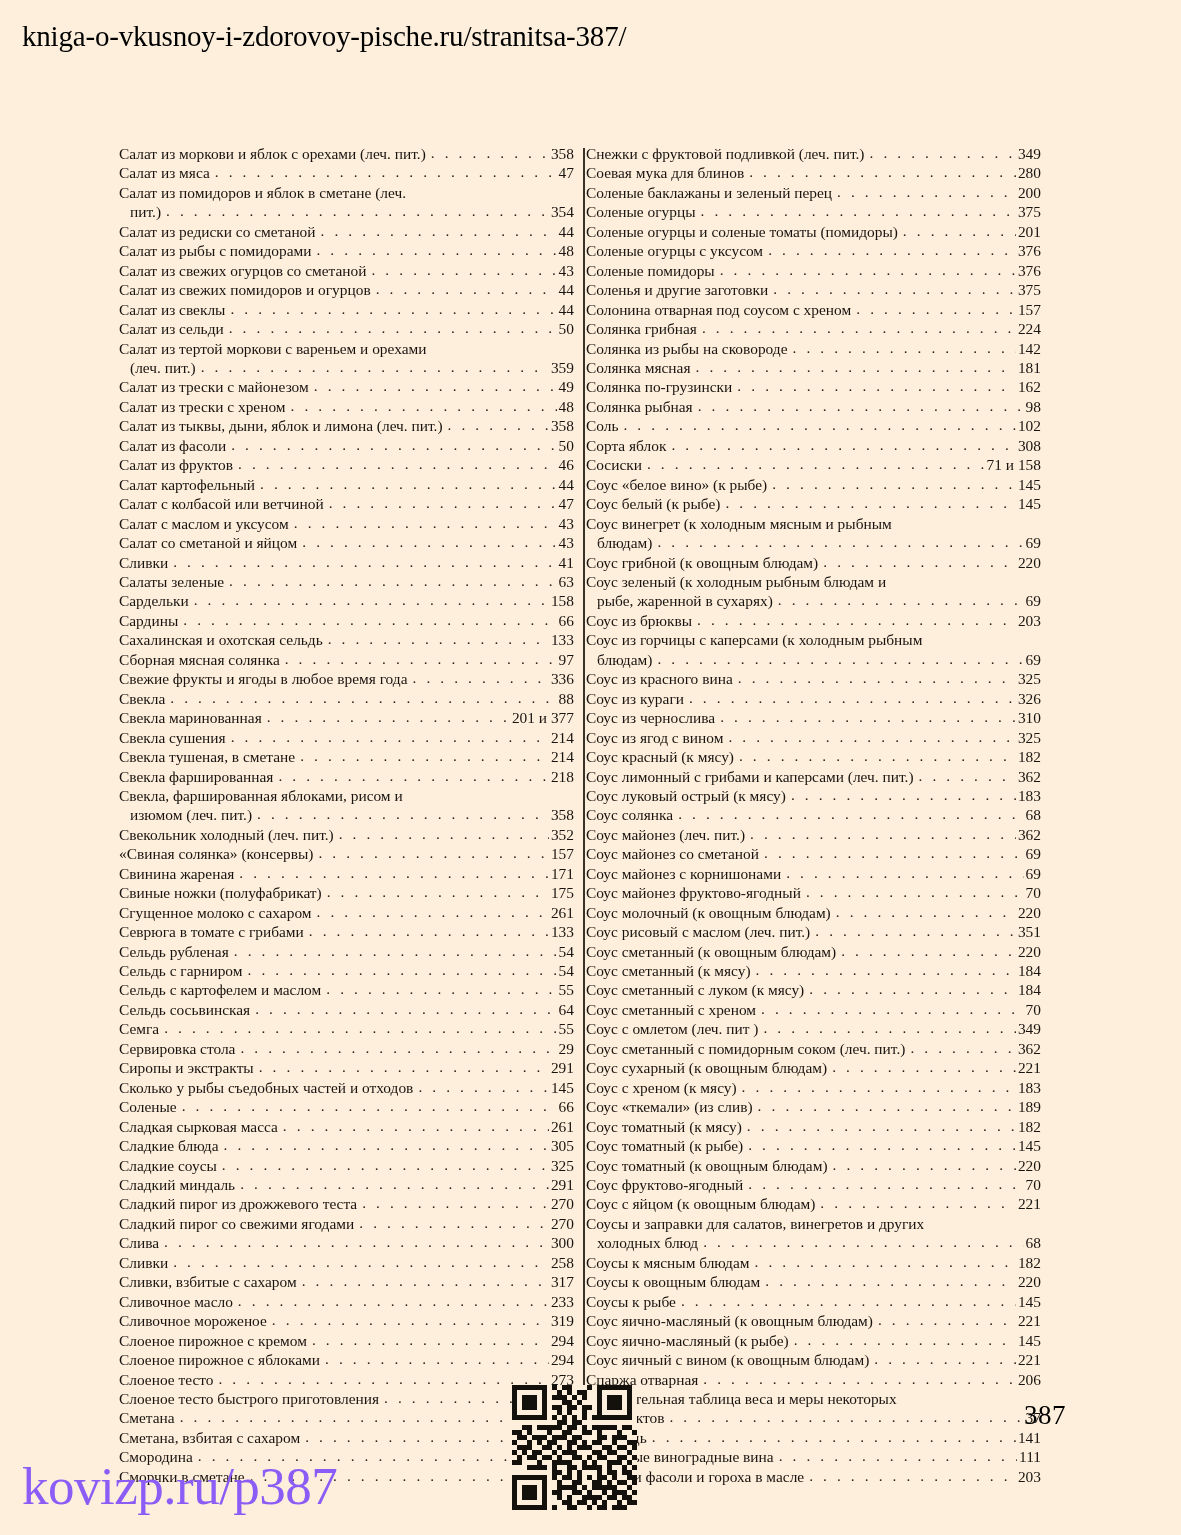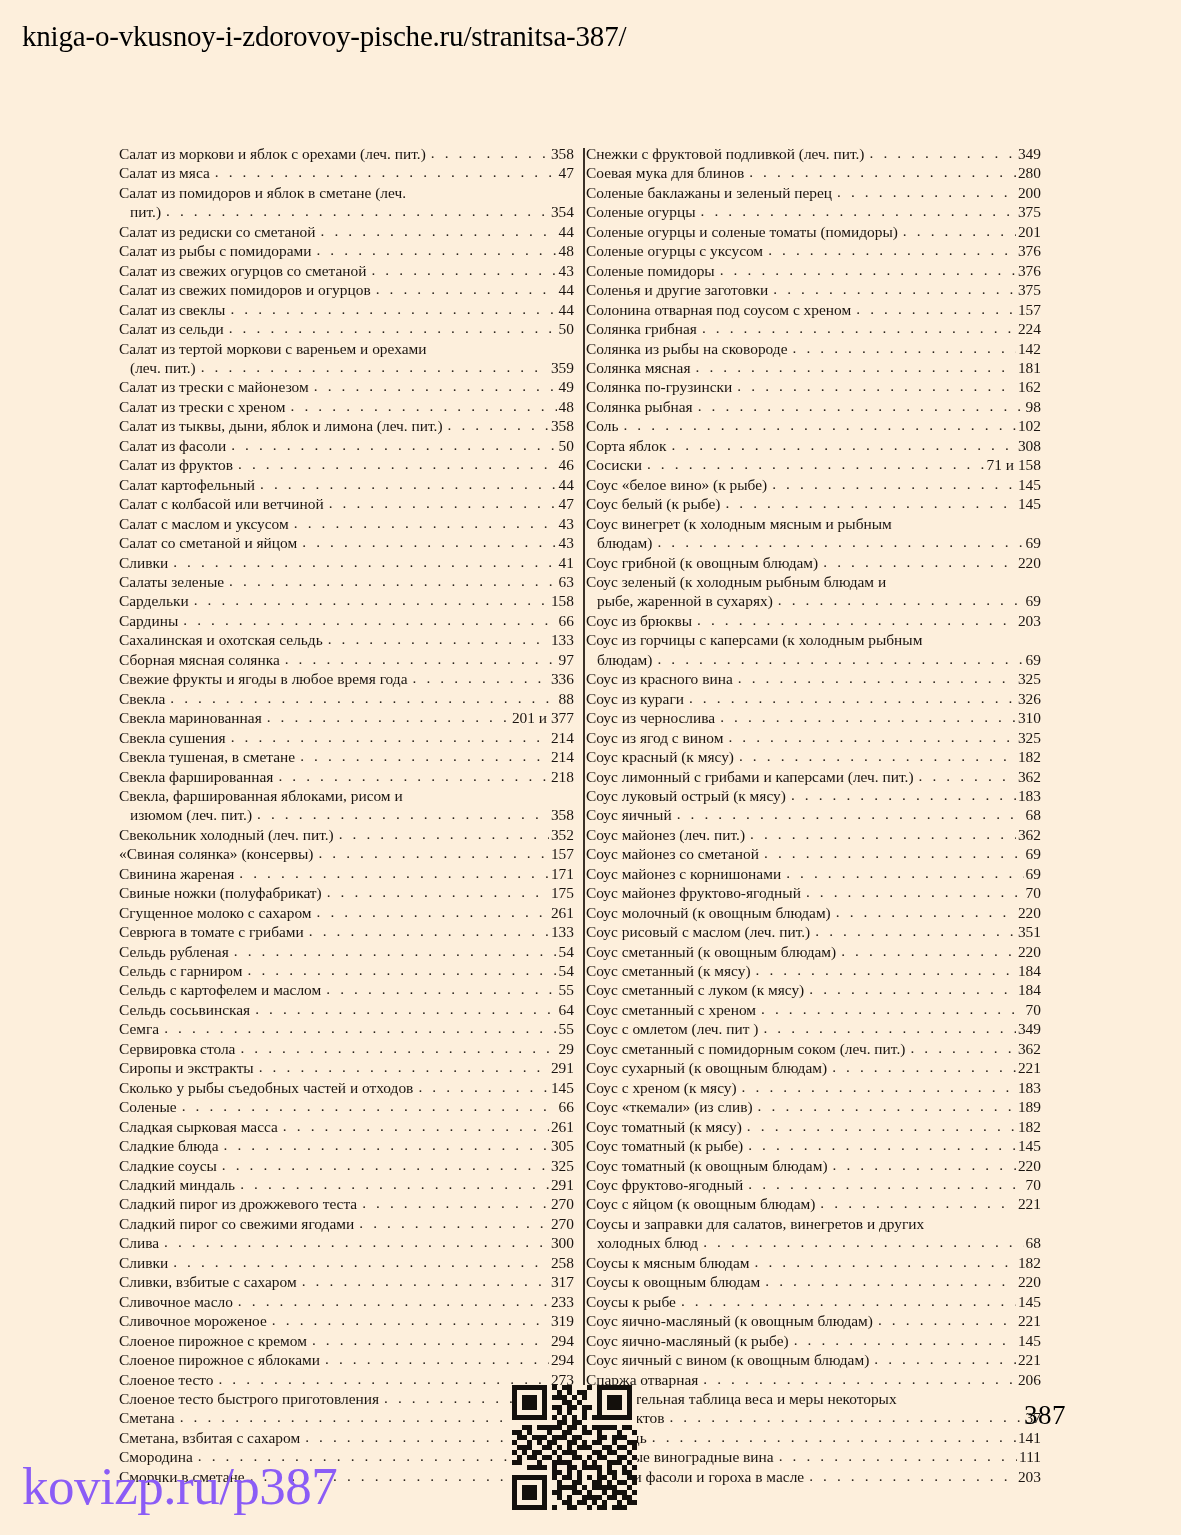--- a/index.html
+++ b/index.html
@@ -838,21 +838,21 @@
       </div>
       <div class="entry">
         <div class="entry-row">
           <span class="entry-title">Соус луковый острый (к мясу)</span>
           <span class="leaders">. . . . . . . . . . . . . . . . . . . . . . . . . . . . . . . . . . . . . . . . . . . . . . . . . . . . . . . . . . . . . . . . . . . . . . . . . . . . . . . . . . . . . . . . . </span>
           <span class="entry-page">183</span>
         </div>
       </div>
       <div class="entry">
         <div class="entry-row">
-          <span class="entry-title">Соус яичный</span>
+          <span class="entry-title">Соус солянка</span>
           <span class="leaders">. . . . . . . . . . . . . . . . . . . . . . . . . . . . . . . . . . . . . . . . . . . . . . . . . . . . . . . . . . . . . . . . . . . . . . . . . . . . . . . . . . . . . . . . . </span>
           <span class="entry-page">68</span>
         </div>
       </div>
       <div class="entry">
         <div class="entry-row">
           <span class="entry-title">Соус майонез (леч. пит.)</span>
           <span class="leaders">. . . . . . . . . . . . . . . . . . . . . . . . . . . . . . . . . . . . . . . . . . . . . . . . . . . . . . . . . . . . . . . . . . . . . . . . . . . . . . . . . . . . . . . . . </span>
           <span class="entry-page">362</span>
         </div>

